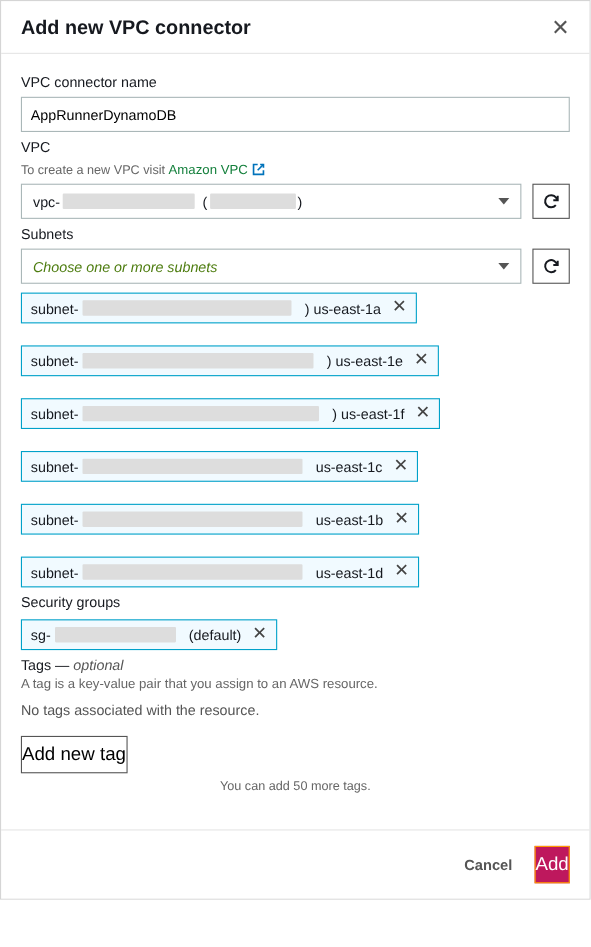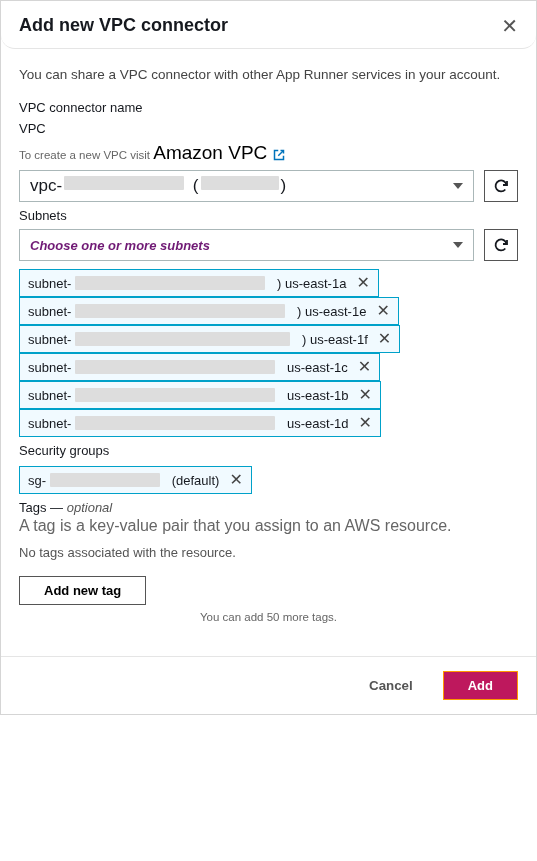--- a/index.html
+++ b/index.html
@@ -14,130 +14,129 @@
     border: 1px solid #d5d5d5;
     background: #fff;
     box-shadow: 0 1px 2px rgba(0,0,0,0.08);
   }
   .header {
     display: flex;
     justify-content: space-between;
     align-items: center;
     padding: 14px 18px 12px 18px;
     border-bottom: 1px solid #e5e5e5;
-    border-radius: 14px;
   }
   .header h1 { font-size: 18px; font-weight: 700; }
   .close { font-size: 20px; cursor: pointer; color: #555; line-height: 1; }
   .body { padding: 18px 18px 12px 18px; }
   .intro { color: #444; margin-bottom: 18px; font-size: 13.5px; }
   .field { margin-bottom: 6px; }
   .label { font-size: 13px; margin-bottom: 6px; display: block; }
   .helper { font-size: 11.5px; color: #666; margin-bottom: 6px; }
-  .link { color: #000000; cursor: pointer; font-size: 19px; }
+  .link { color: #15803d; cursor: pointer; font-size: 12px; }
   .ext-icon svg { vertical-align: -2px; }
   input[type=text].txt {
     width: 100%;
     border: 1px solid #aab7b8;
     padding: 5px 8px;
     font-size: 13px;
     height: 32px;
   }
   .row { display: flex; gap: 10px; align-items: center; }
   .select-box {
     flex: 1;
     border: 1px solid #aab7b8;
     height: 32px;
     display: flex;
     align-items: center;
     padding: 0 10px;
     justify-content: space-between;
     cursor: pointer;
     background: #fff;
   }
-  .select-box .placeholder { color: #701a75; font-style: italic; font-size: 13px; font-weight: bold; }
-  .select-box .value { font-size: 17px; display: flex; gap: 2px; }
+  .select-box .placeholder { color: #4d7c0f; font-style: italic; font-size: 13px; }
+  .select-box .value { font-size: 13px; display: flex; gap: 2px; }
   .redact { display: inline-block; background: #ddd; height: 14px; vertical-align: middle; border-radius: 1px; }
   .caret {
     width: 0; height: 0;
     border-left: 5px solid transparent;
     border-right: 5px solid transparent;
     border-top: 6px solid #555;
   }
   .icon-btn {
     width: 34px; height: 32px;
     border: 1px solid #555;
     background: #fff;
     display: flex; align-items: center; justify-content: center;
     cursor: pointer;
   }
   .refresh-svg { display:block; }
-  .tokens { margin-top: 8px; display: flex; flex-direction: column; gap: 0; }
+  .tokens { margin-top: 8px; display: flex; flex-direction: column; gap: 20px; }
   .token {
     display: inline-flex;
     align-items: center;
     border: 1px solid #00a1c9;
     background: #f1faff;
     padding: 5px 8px;
     font-size: 13px;
     gap: 4px;
     width: fit-content;
   }
   .token .rm {
     margin-left: 6px;
     cursor: pointer;
     font-size: 16px;
     color: #444;
     line-height: 1;
   }
   .section-heading { font-size: 13px; margin-bottom: 6px; }
   .tags-title { font-size: 13px; }
   .tags-title .opt { font-style: italic; font-weight: 400; color: #555; }
-  .tags-desc { font-size: 16px; color: #666; margin-top: 2px; }
+  .tags-desc { font-size: 12px; color: #666; margin-top: 2px; }
   .tags-empty { font-size: 13px; color: #555; margin-top: 10px; }
   .btn {
     border: 1px solid #555;
     background: #fff;
-    padding: 6px 24px;
-    font-size: 13px;
-    font-weight: 700;
+    padding: 6px 0;
+    font-size: 17px;
+    font-weight: 400;
     cursor: pointer;
   }
   .btn-primary {
     background: #be185d;
     border-color: #ff9900;
     color: #fff;
   }
   .btn-link {
     border: none; background: none; font-weight: 700; color: #555; padding: 6px 14px; cursor: pointer;
   }
   .tag-btn { margin-top: 16px; }
   .tag-hint { font-size: 11.5px; color: #666; margin-top: 6px; text-align: center; }
   .footer {
     border-top: 1px solid #e5e5e5;
     padding: 14px 18px;
-    display: flex; justify-content: flex-end; gap: 16px;
+    display: flex; justify-content: flex-end; gap: 6px;
   }
 </style>
 </head>
 <body>
 
 <div class="dialog">
 
   <div class="header">
     <h1>Add new VPC connector</h1>
     <span class="close">✕</span>
   </div>
 
   <div class="body">
 
-    <p class="intro">You can share a VPC connector with other App Runner services in your account.</p>
 
     <div class="field">
       <label class="label">VPC connector name</label>
+      <input type="text" class="txt" value="AppRunnerDynamoDB" style="">
     </div>
 
     <div class="field">
       <div class="label">VPC</div>
       <div class="helper">
         <span>To create a new VPC visit </span><span class="link"><span>Amazon VPC</span> <span class="ext-icon"><svg width="12" height="12" viewBox="0 0 16 16" fill="none" stroke="#0073bb" stroke-width="2">
                 <path d="M7 2H2v12h12V9"></path>
                 <path d="M10 2h4v4"></path>
                 <path d="M14 2L7 9"></path>
               </svg></span></span>

